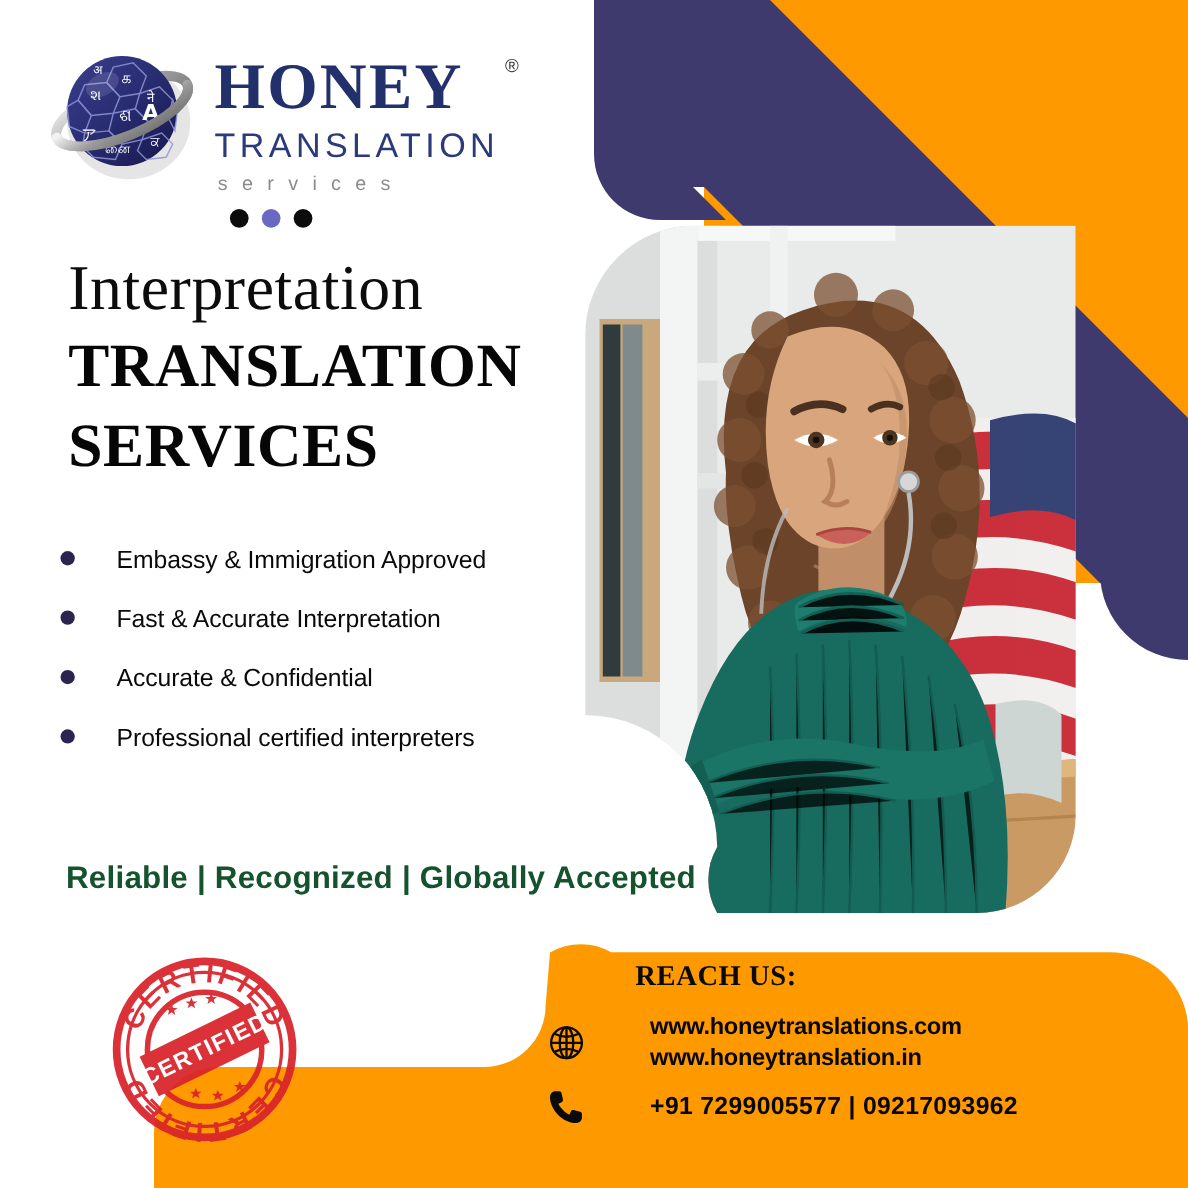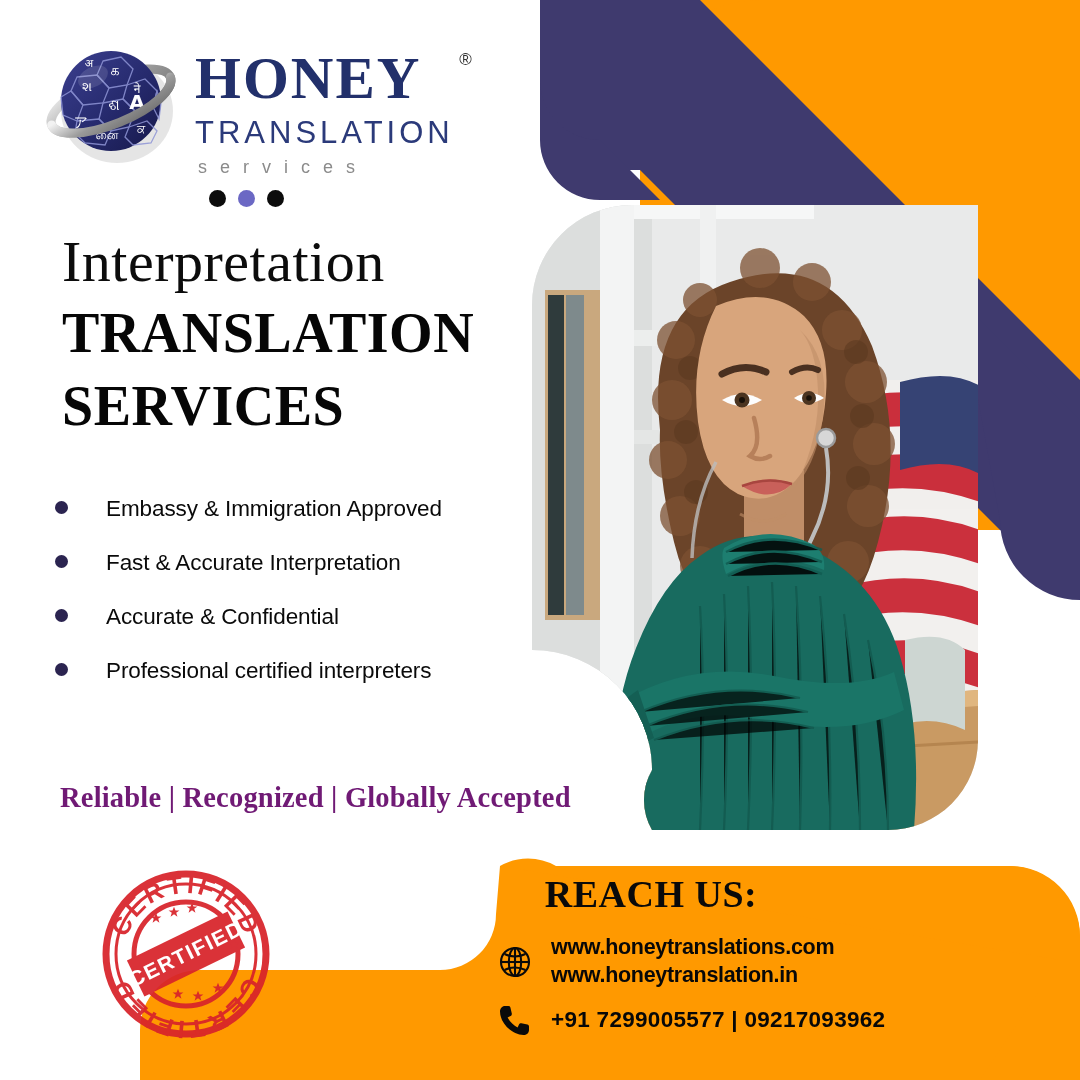--- a/index.html
+++ b/index.html
@@ -67,35 +67,35 @@
   }
   .bullet .txt{
     font-family:"Liberation Sans", sans-serif;
     font-size:22.5px;font-weight:400;color:#0a0a0a;
     line-height:1.47;letter-spacing:-0.1px;
   }
 
   
   .tagline{
     position:absolute;left:60px;top:782px;
-    font-family:Liberation Serif, serif;
-    font-weight:700;font-size:28.5px;color:#701a75;
+    font-family:Liberation Sans, sans-serif;
+    font-weight:700;font-size:28.5px;color:#14532d;
     letter-spacing:0.2px;white-space:nowrap;
   }
   .contact-content{
     position:absolute;left:455px;top:872px;width:620px;
   }
   .reach-title{
     font-family:"Liberation Serif", serif;
-    font-weight:700;font-size:38px;color:#0a0a0a;
+    font-weight:700;font-size:26px;color:#0a0a0a;
     text-align:center;letter-spacing:0.5px;
     width:380px;margin-left:6px;
   }
   .c-rows{margin-top:18px;padding-left:40px;}
-  .c-row{display:flex;align-items:center;margin-bottom:14px;}
+  .c-row{display:flex;align-items:center;margin-bottom:14px;gap:40px;}
   .c-row .ico{width:40px;flex:0 0 auto;display:flex;align-items:center;justify-content:center;}
   .c-row .ctext{
     font-family:"Liberation Sans", sans-serif;
     font-weight:700;font-size:21.5px;color:#080808;
     line-height:1.28;letter-spacing:-0.3px;margin-left:16px;
   }
   .c-row.phone .ctext{font-size:22.5px;letter-spacing:0.3px;}
 </style>
 </head>
 <body>

